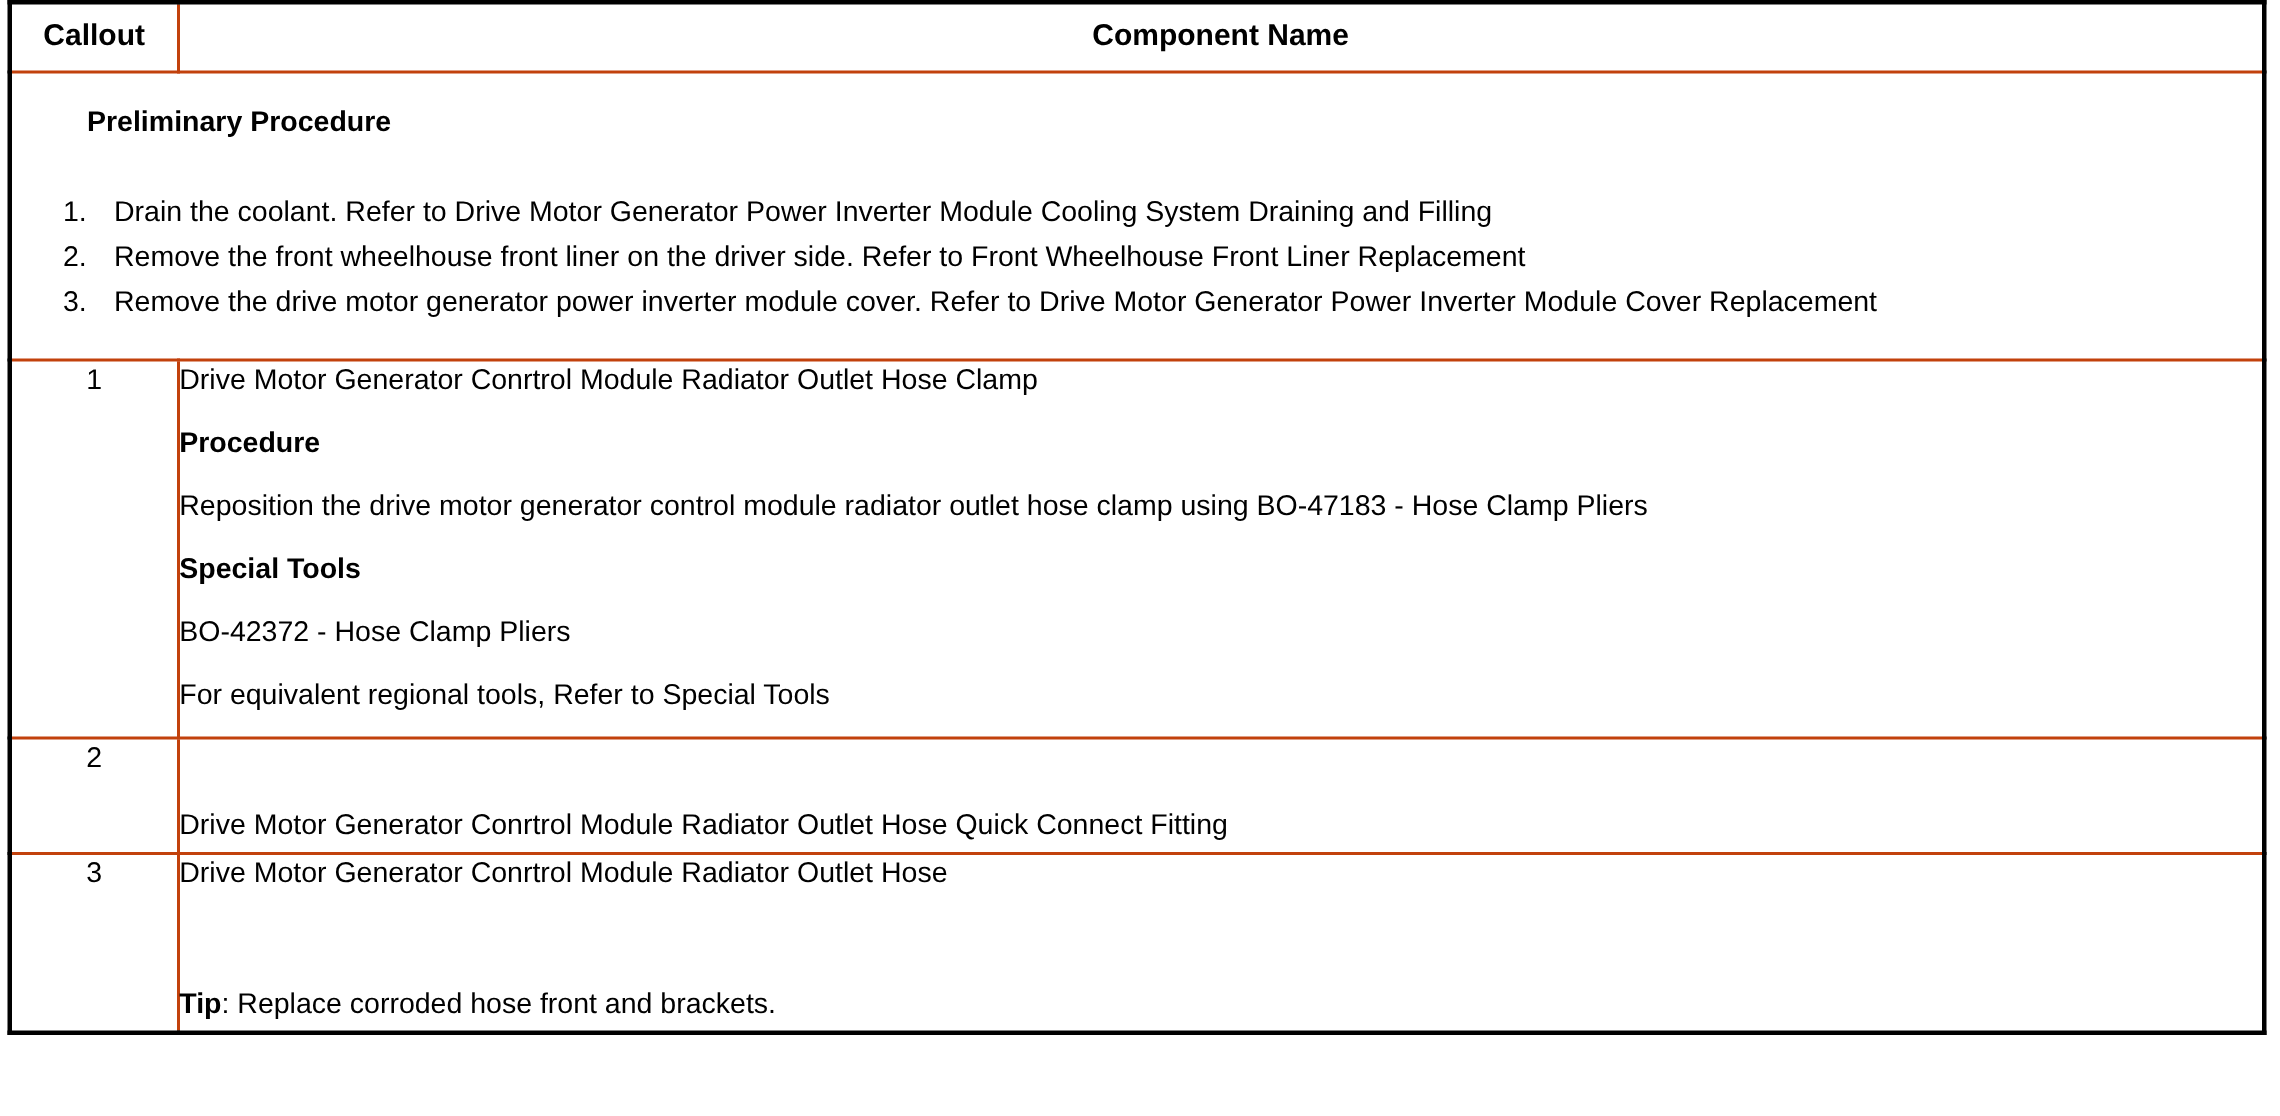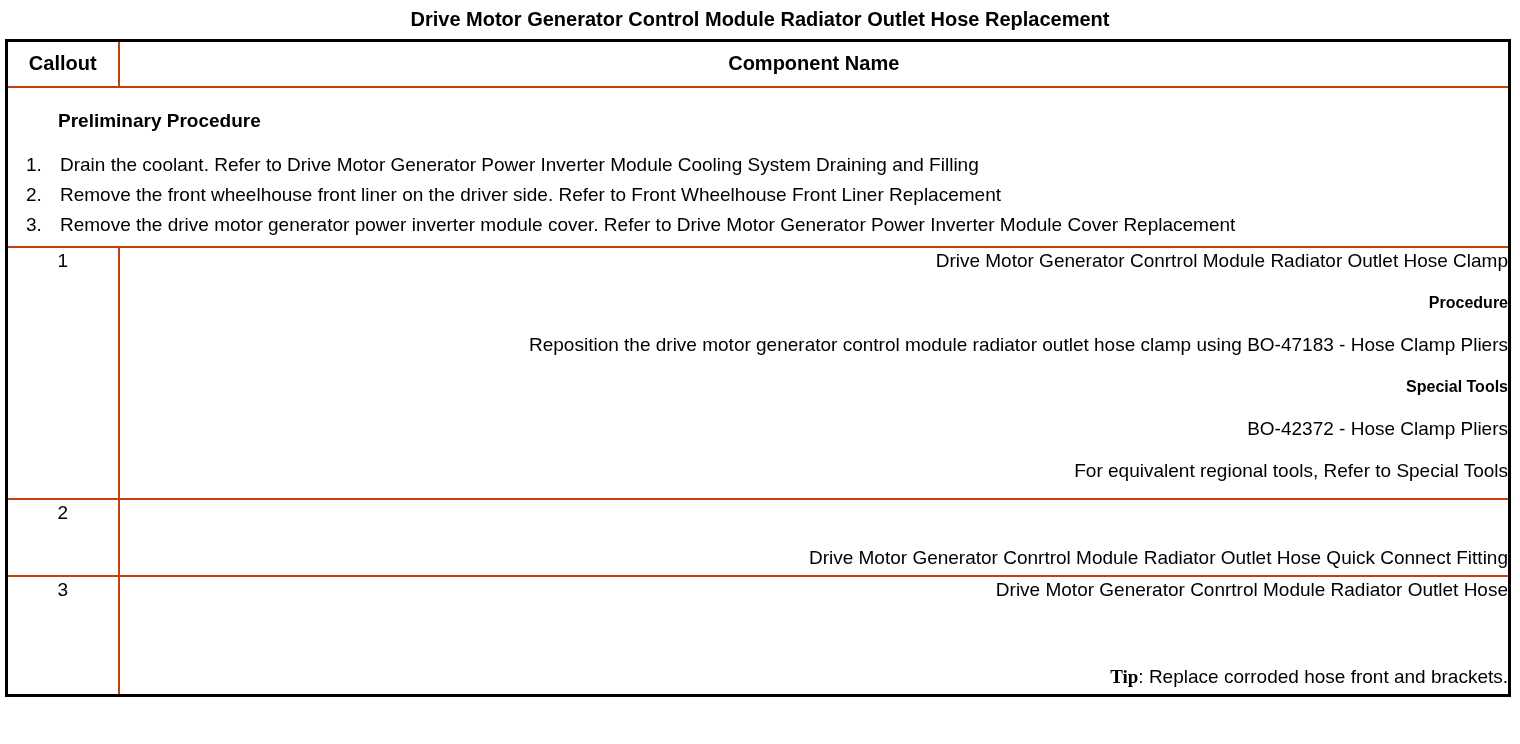--- a/index.html
+++ b/index.html
@@ -55,35 +55,34 @@
     padding: 3px 0 5px 0;
     vertical-align: middle;
   }
   td.callout-cell {
     text-align: center;
     vertical-align: middle;
     font-size: 19px;
   }
   td.name-cell {
     padding: 8px 10px 10px 10px;
-    text-align: right;
   }
   td.prelim-cell {
     padding: 6px 10px 10px 10px;
   }
   .prelim-heading {
     font-weight: bold;
     font-size: 19px;
     line-height: 26px;
     padding-left: 50px;
     padding-top: 20px;
     padding-bottom: 16px;
   }
   ol.prelim-list {
-    margin: 0;
+    margin: 16px;
     padding: 0 0 6px 0;
     list-style: none;
     counter-reset: prelim;
   }
   ol.prelim-list > li {
     counter-increment: prelim;
     position: relative;
     padding-left: 52px;
     line-height: 30px;
     font-size: 19px;
@@ -97,35 +96,34 @@
   }
   .cell-line {
     font-size: 19px;
     line-height: 26px;
     padding-bottom: 16px;
   }
   .cell-line:last-child { padding-bottom: 14px; }
   .cell-line.tight { padding-bottom: 4px; margin-top: 45px; }
   .sub-heading {
     font-weight: bold;
-    font-size: 16px;
+    font-size: 19px;
     line-height: 26px;
     padding-bottom: 16px;
   }
-  .tip-label { font-weight: bold; font-family: Liberation Serif, serif; }
+  .tip-label { font-weight: bold; }
   .row1-name { padding: 10px 10px 12px 10px; }
   .row2-name { padding: 7px 10px 7px 10px; }
   .row3-name { padding: 8px 10px 6px 10px; }
 </style>
 </head>
 <body>
 
 <div class="page">
 
-  <div class="doc-title">Drive Motor Generator Control Module Radiator Outlet Hose Replacement</div>
 
   <table class="parts">
     <colgroup>
       <col class="c-callout">
       <col class="c-name">
     </colgroup>
     <thead>
       <tr>
         <th>Callout</th>
         <th>Component Name</th>

